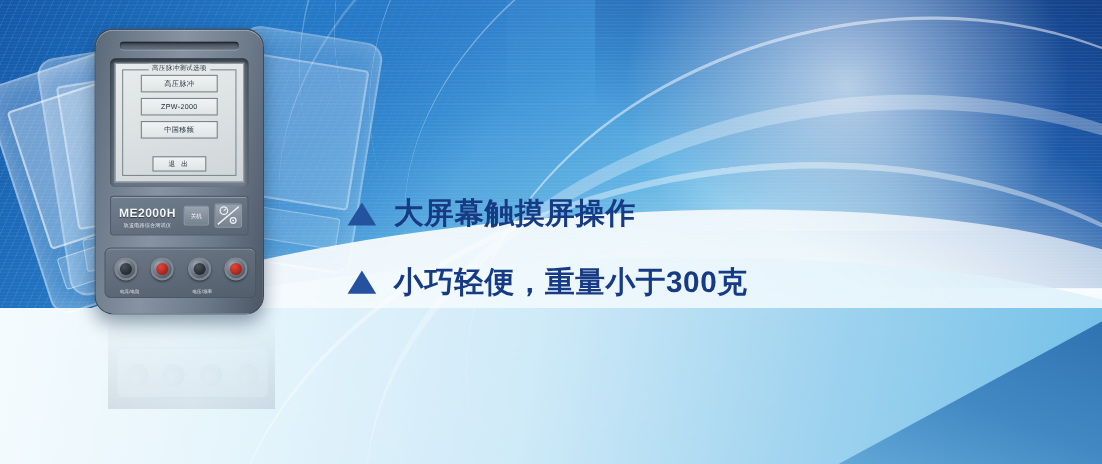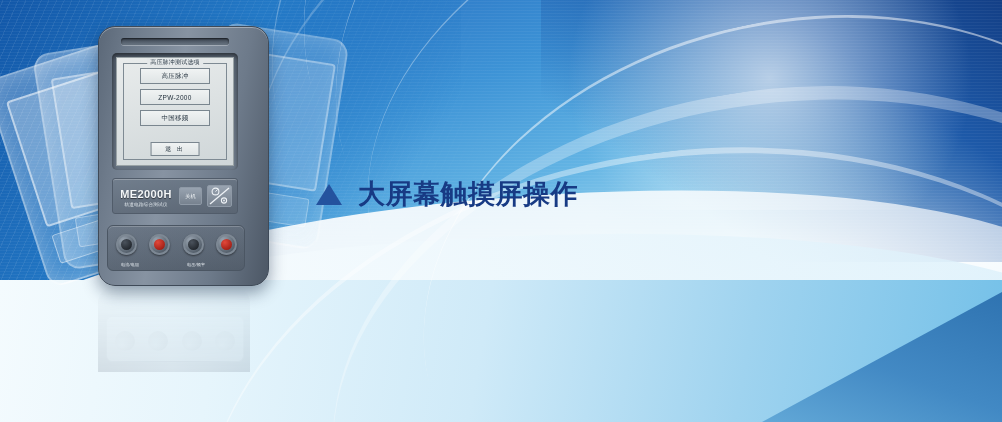--- a/index.html
+++ b/index.html
@@ -132,26 +132,25 @@
     position:absolute;left:12%;bottom:9%;width:76%;height:13%;
     border:1px solid rgba(255,255,255,.45);
     border-radius:3px;background:rgba(255,255,255,.17);
   }
   .ghost-l{left:14px;top:56px;width:128px;height:214px;transform:rotate(-18deg);}
   .ghost-m{left:48px;top:44px;width:126px;height:214px;transform:rotate(-9deg);opacity:.85;}
   .ghost-r{left:206px;top:30px;width:124px;height:208px;transform:rotate(9deg);opacity:.72;}
 
   
   #device{
-    position:absolute;left:98px;top:26px;width:152px;height:258px;
+    position:absolute;left:86px;top:26px;width:152px;height:258px;
     border-radius:17px;
     background:linear-gradient(100deg,#5b6878 0%,#6e7b8b 16%,#8793a2 42%,#6d7a8a 72%,#4c5765 100%);
     box-shadow:0 7px 16px rgba(10,30,60,.42), inset 0 1px 0 rgba(255,255,255,.35);
     border:1px solid #3f4a58;
-    padding-left:17px;
   }
   .dev-slot{
     position:absolute;left:22px;top:11px;width:108px;height:7px;
     border-radius:3px;
     background:linear-gradient(180deg,#39424f,#6a7683);
     box-shadow:inset 0 1px 2px rgba(0,0,0,.6),0 1px 0 rgba(255,255,255,.3);
   }
   .dev-bezel{
     position:absolute;left:13px;top:26px;width:126px;height:117px;
     border-radius:5px;
@@ -394,15 +393,19 @@
       <div class="jack-label jl2">电压/频率</div>
     </div>
   </div>
 
 
   <div id="features">
     <div class="feature">
       <div class="tri"></div>
       <div class="ftext">大屏幕触摸屏操作</div>
     </div>
+    <div class="feature">
+      <div class="tri"></div>
+      <div class="ftext">小巧轻便，重量小于300克</div>
+    </div>
   </div>
 
 </div>
 
 </body></html>

